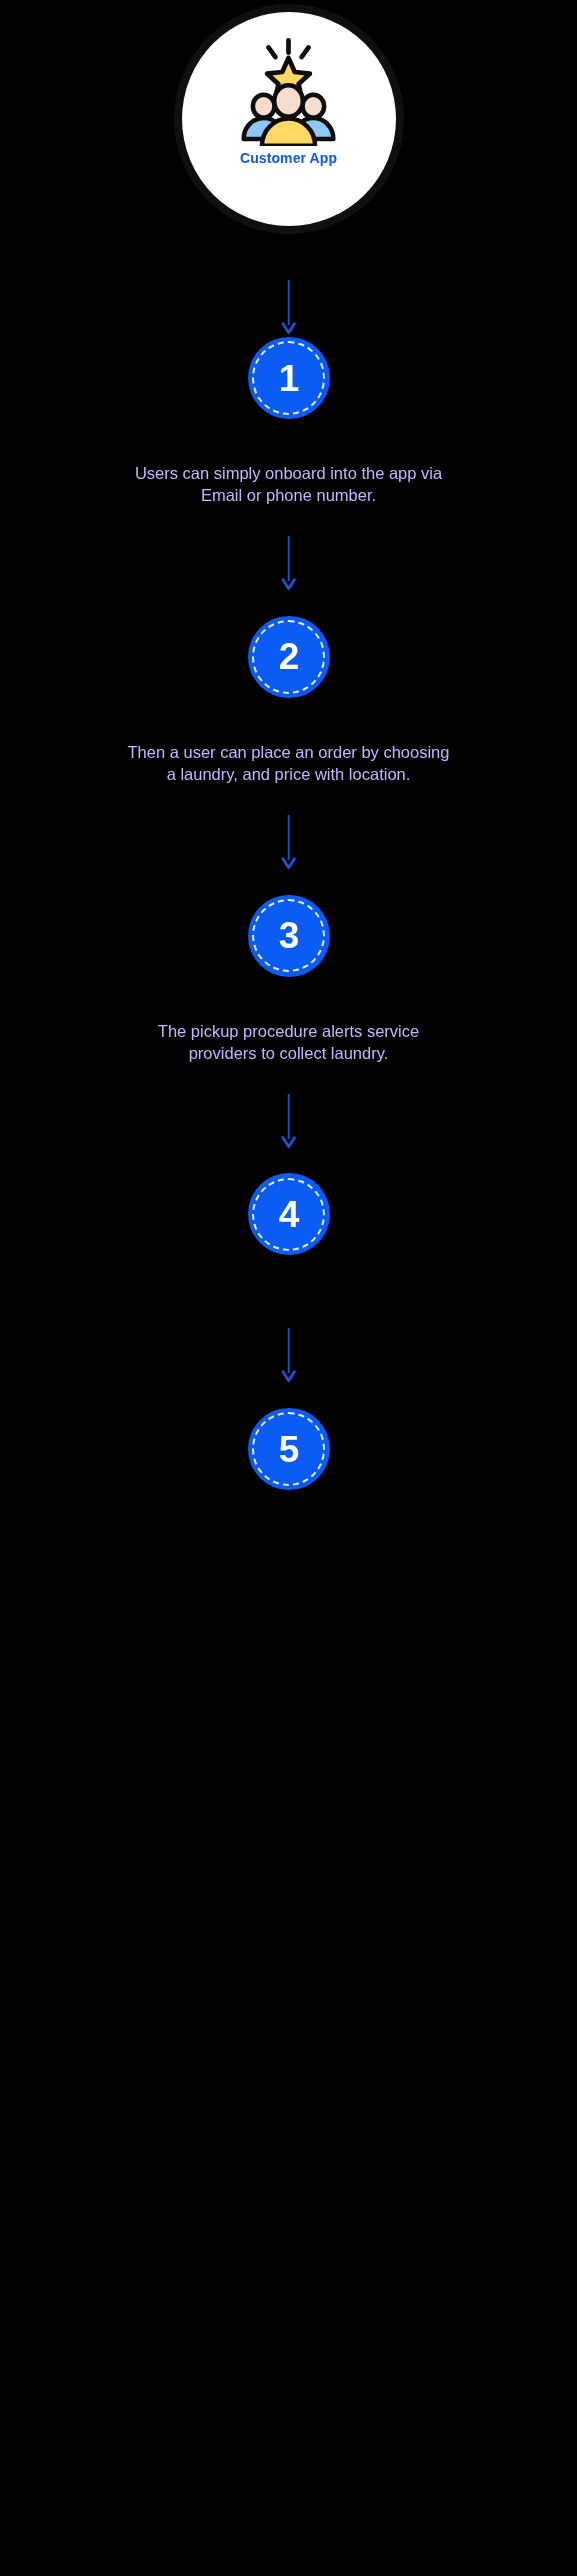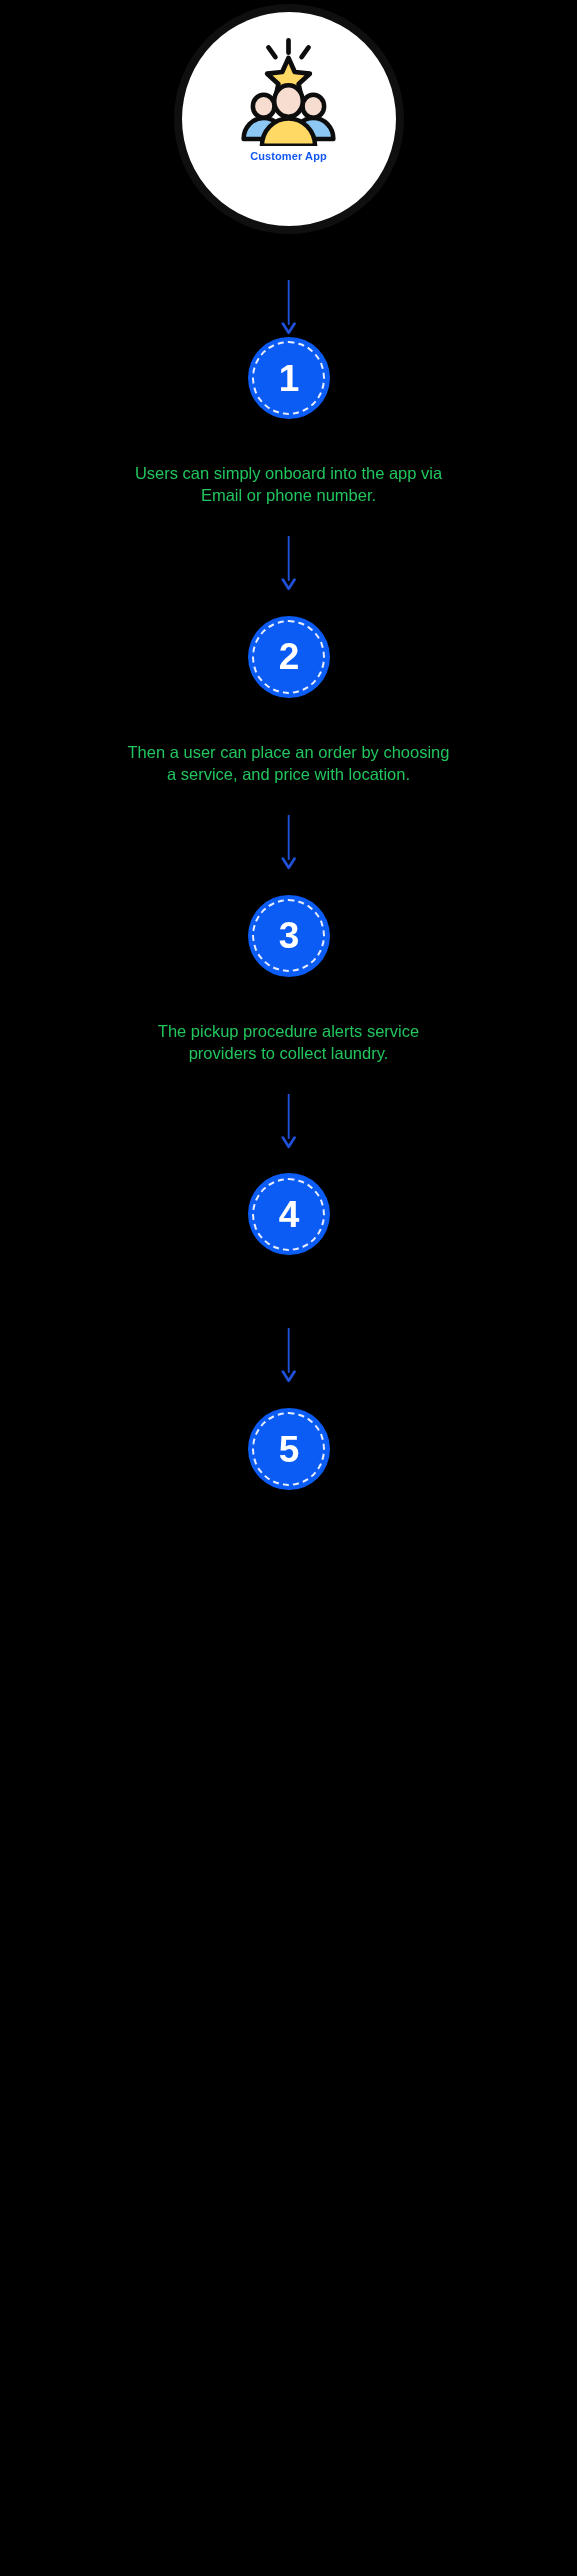--- a/index.html
+++ b/index.html
@@ -74,21 +74,21 @@
     flex-direction: column;
     align-items: center;
     justify-content: flex-start;
     padding-top: 24px;
     z-index: 2;
   }
   .hero-icon { width: 115px; height: 110px; display: block; }
   .hero-label {
     margin-top: 5.2px;
     color: #1257f0;
-    font-size: 11px;
+    font-size: 14px;
     font-weight: bold;
     letter-spacing: 0.1px;
     line-height: 1;
   }
 
   
   .connector {
     width: 21px;
     flex: 0 0 auto;
     display: flex;
@@ -122,21 +122,21 @@
     font-size: 37px;
     font-weight: bold;
     line-height: 1;
     letter-spacing: -0.9px;
   }
 
   
   .caption {
     width: 577px;
     text-align: center;
-    color: #22c55e;
+    color: #c4b5fd;
     font-size: 16.5px;
     line-height: 1.34;
     padding: 0 7px;
     flex: 0 0 auto;
     white-space: pre-line;
   }
 
   .sp-after-hero { height: 35px; flex: 0 0 auto; }
   .sp-badge-cap  { height: 43px; flex: 0 0 auto; }
   .sp-cap-arrow  { height: 30px; flex: 0 0 auto; }
@@ -193,21 +193,21 @@
       <path d="M3.2 50.5 L10 61 L16.8 50.5" fill="none" stroke="#1f50d8" stroke-width="3.2" stroke-linecap="round" stroke-linejoin="round"></path>
     </svg>
   </div>
   <div class="sp-arrow-badge"></div>
 
   <div class="badge">
     <span class="badge-num">2</span>
   </div>
   <div class="sp-badge-cap"></div>
   <div class="caption">Then a user can place an order by choosing
-a service, and price with location.</div>
+a laundry, and price with location.</div>
   <div class="sp-cap-arrow"></div>
 
   <div class="connector">
     <svg width="17.4" height="57" viewBox="0 0 20 66" aria-hidden="true">
       <line x1="10" y1="0" x2="10" y2="52" stroke="#1f50d8" stroke-width="2.2"></line>
       <path d="M3.2 50.5 L10 61 L16.8 50.5" fill="none" stroke="#1f50d8" stroke-width="3.2" stroke-linecap="round" stroke-linejoin="round"></path>
     </svg>
   </div>
   <div class="sp-arrow-badge"></div>
 

